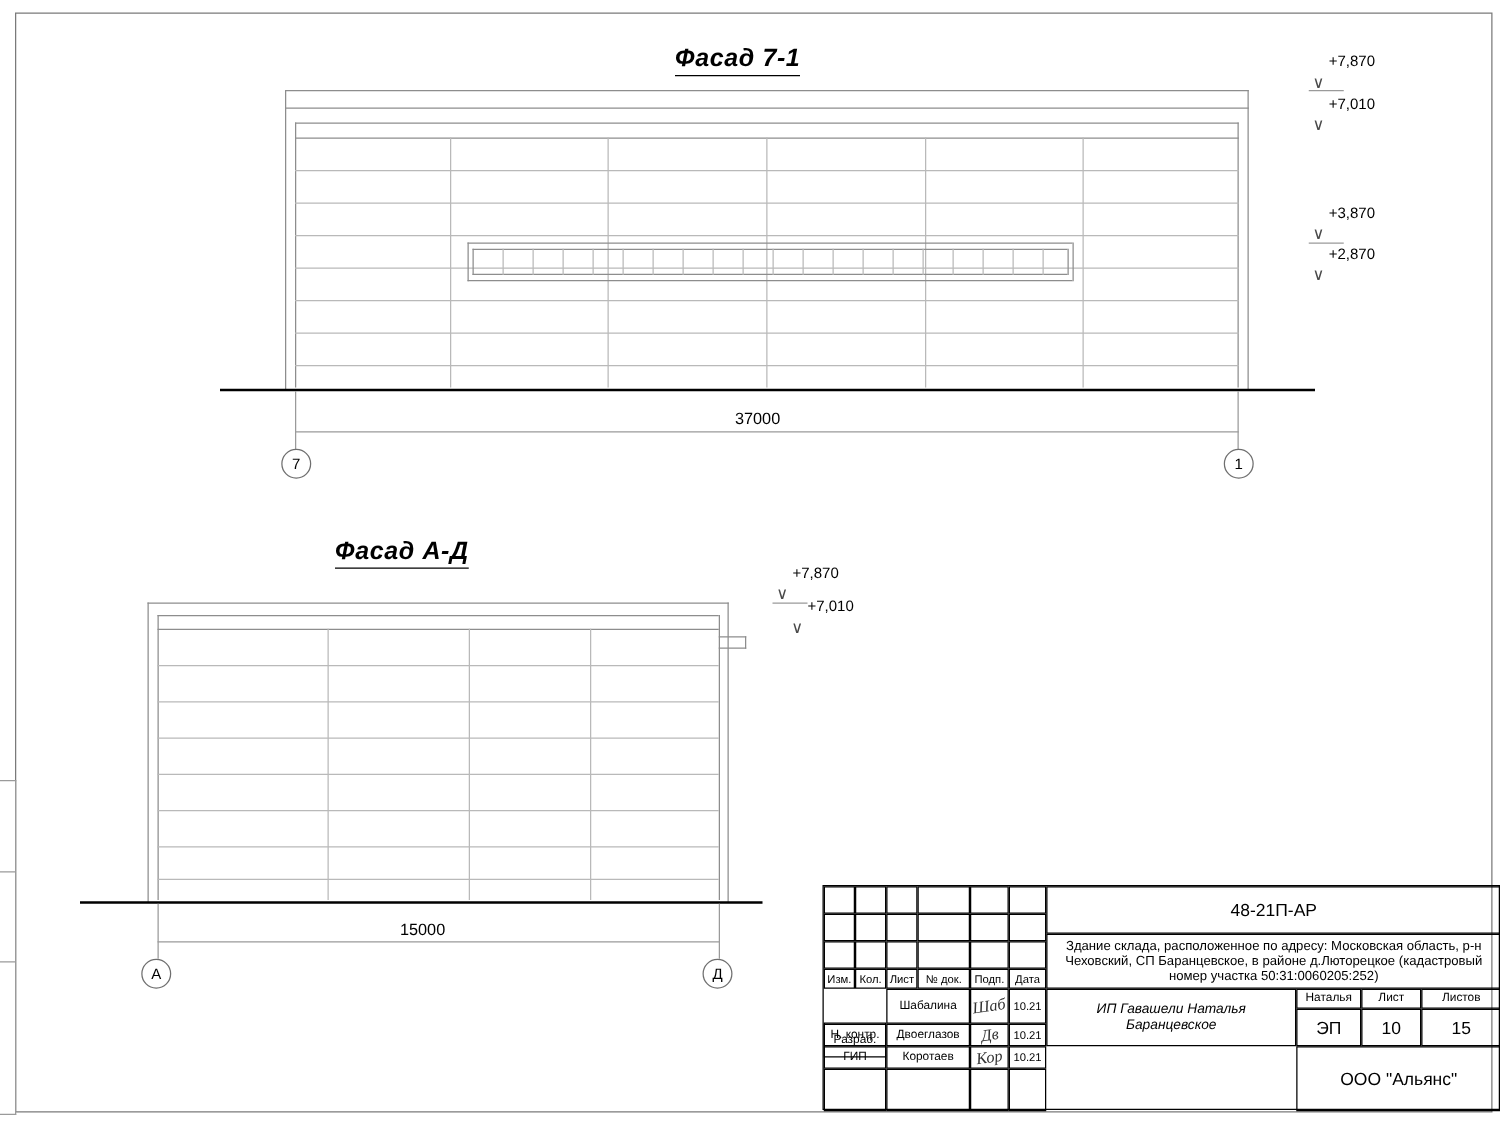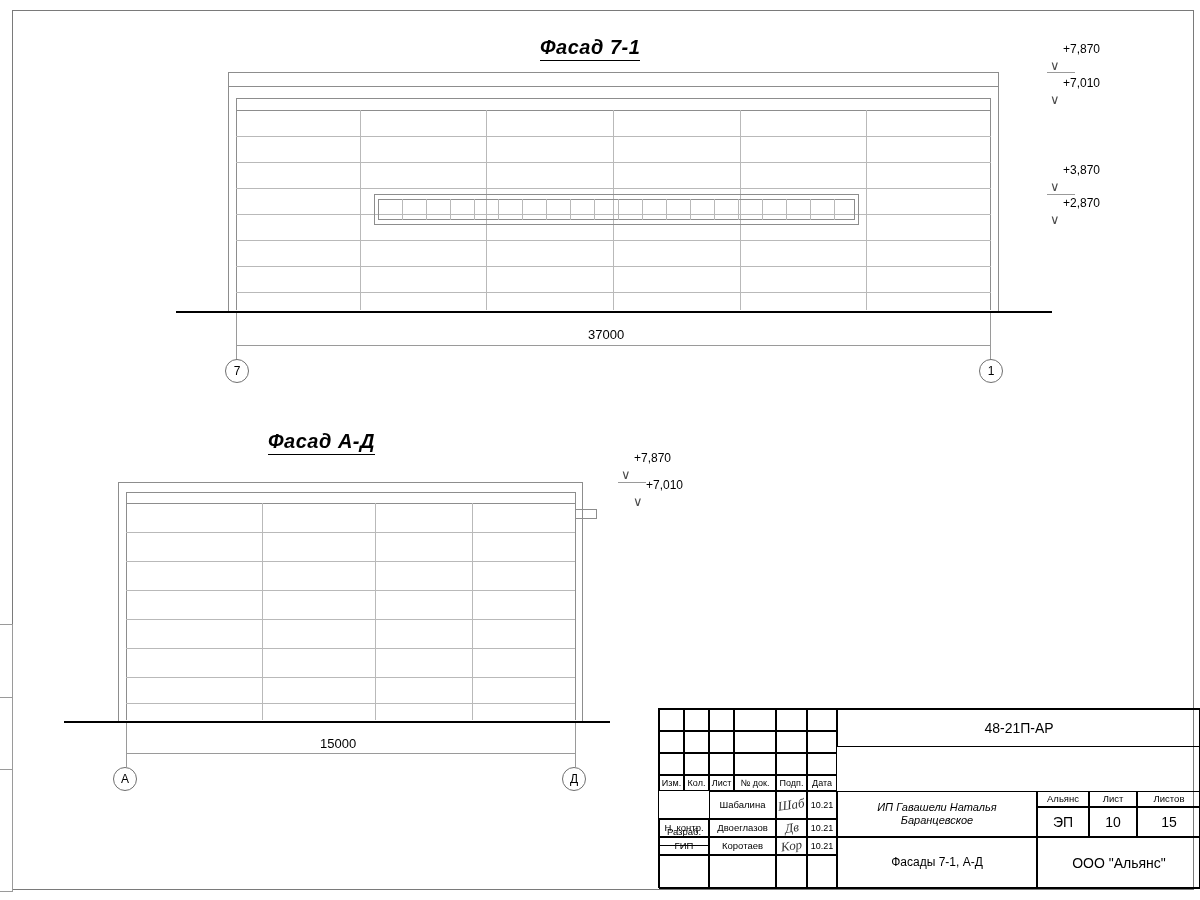--- a/index.html
+++ b/index.html
@@ -319,26 +319,26 @@
         <span class="sig">Кор</span>
       </div>
     <div class="cell tiny" style="left:148px; top:128px; width:30px; height:18px;">10.21</div>
 
     <div class="cell" style="left:0; top:146px; width:50px; height:34px;"></div>
     <div class="cell" style="left:50px; top:146px; width:67px; height:34px;"></div>
     <div class="cell" style="left:117px; top:146px; width:31px; height:34px;"></div>
     <div class="cell" style="left:148px; top:146px; width:30px; height:34px;"></div>
 
     <div class="cell big" style="left:178px; top:0; width:364px; height:38px;">48-21П-АР</div>
+    <div class="cell addr" style="left:178px; top:38px; width:364px; height:44px;">Здание склада, расположенное по адресу: Московская область, р-н Чеховский, СП Баранцевское, в районе д.Люторецкое (кадастровый номер участка 50:31:0060205:252)</div>
 
     <div class="cell italic" style="left:178px; top:82px; width:200px; height:46px;">ИП Гавашели Наталья Баранцевское</div>
-    <div class="cell small" style="left:378px; top:82px; width:52px; height:16px;">Альянс</div>
+    <div class="cell small" style="left:378px; top:82px; width:52px; height:16px;">Наталья</div>
     <div class="cell small" style="left:430px; top:82px; width:48px; height:16px;">Лист</div>
     <div class="cell small" style="left:478px; top:82px; width:64px; height:16px;">Листов</div>
     <div class="cell big" style="left:378px; top:98px; width:52px; height:30px;">ЭП</div>
     <div class="cell big" style="left:430px; top:98px; width:48px; height:30px;">10</div>
     <div class="cell big" style="left:478px; top:98px; width:64px; height:30px;">15</div>
 
-    <div class="cell" style="left:178px; top:128px; width:200px; height:52px; font-size:12px;">Фасады 7-1, А-Д</div>
     <div class="cell big" style="left:378px; top:128px; width:164px; height:52px;">ООО "Альянс"</div>
   </div>
 
 </div>
 
 </body></html>

